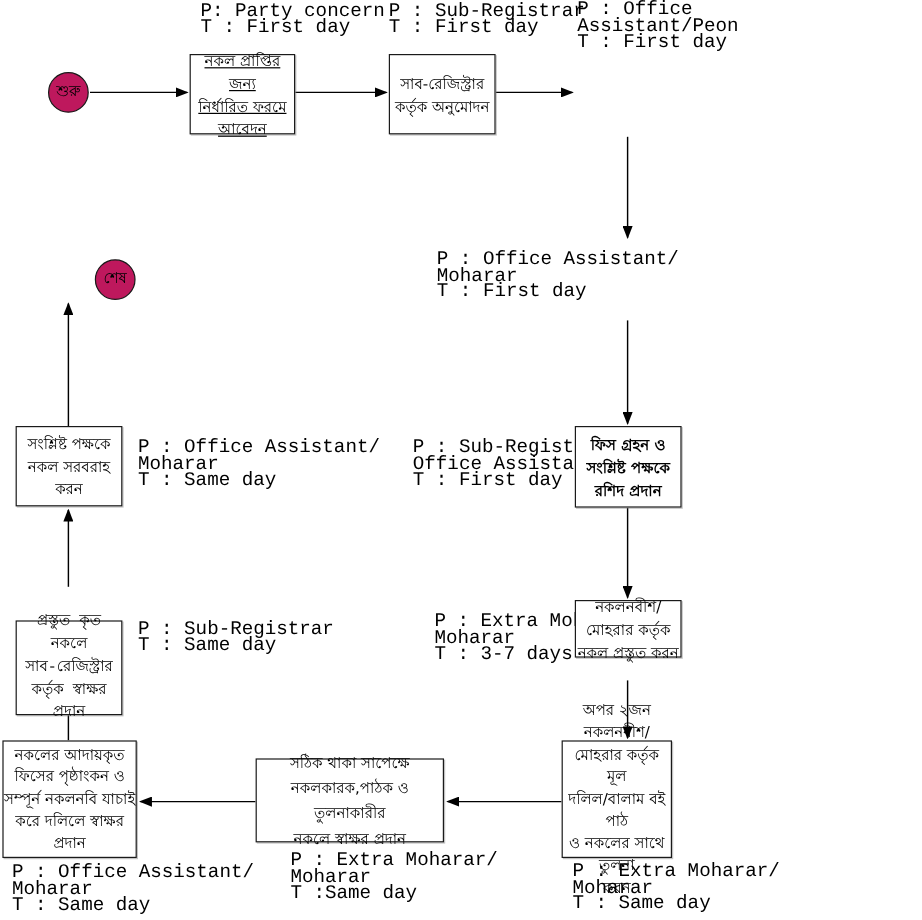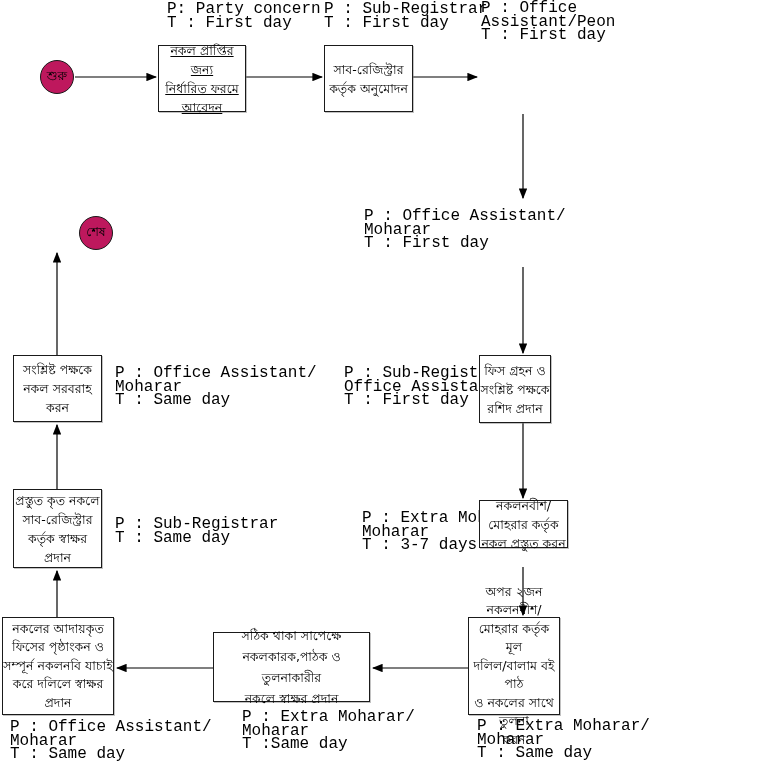--- a/index.html
+++ b/index.html
@@ -42,26 +42,26 @@
   }
   svg.arrows{position:absolute;left:0;top:0;z-index:0;pointer-events:none;}
 
   
   #n-start{left:40px;top:60px;}
   #n-end{left:40px;top:216px;margin-left:39px;}
   #b-application{left:158px;top:45px;width:88px;height:67px;text-decoration:underline;}
   #b-approval{left:324px;top:45px;width:89px;height:67px;}
   #b-record-room{left:479px;top:45px;width:89px;height:69px;}
   #b-fee-determination{left:479px;top:200px;width:89px;height:67px;}
-  #b-fee-receipt{left:479px;top:355px;width:72px;height:68px;}
+  #b-fee-receipt{left:479px;top:355px;width:89px;height:68px;font-weight:bold;}
   #b-copy-preparation{left:479px;top:500px;width:89px;height:48px;}
   #b-comparison{left:468px;top:617px;width:92px;height:98px;line-height:18.5px;}
   #b-copyist-signature{left:213px;top:632px;width:157px;height:70px;line-height:21px;}
   #b-endorsement{left:2px;top:617px;width:112px;height:98px;line-height:18.5px;}
-  #b-sr-signature{left:13px;top:489px;width:89px;height:79px;}
+  #b-sr-signature{left:13px;top:517px;width:89px;height:79px;font-family:Liberation Mono, monospace;}
   #b-delivery{left:13px;top:355px;width:89px;height:67px;}
 
   #a-application{left:167px;top:3px;}
   #a-approval{left:324px;top:3px;}
   #a-record-room{left:481px;top:2px;}
   #a-fee-determination{left:364px;top:210px;}
   #a-fee-receipt{left:344px;top:367px;}
   #a-copy-preparation{left:362px;top:512px;}
   #a-comparison{left:477px;top:720px;}
   #a-copyist-signature{left:242px;top:711px;}

